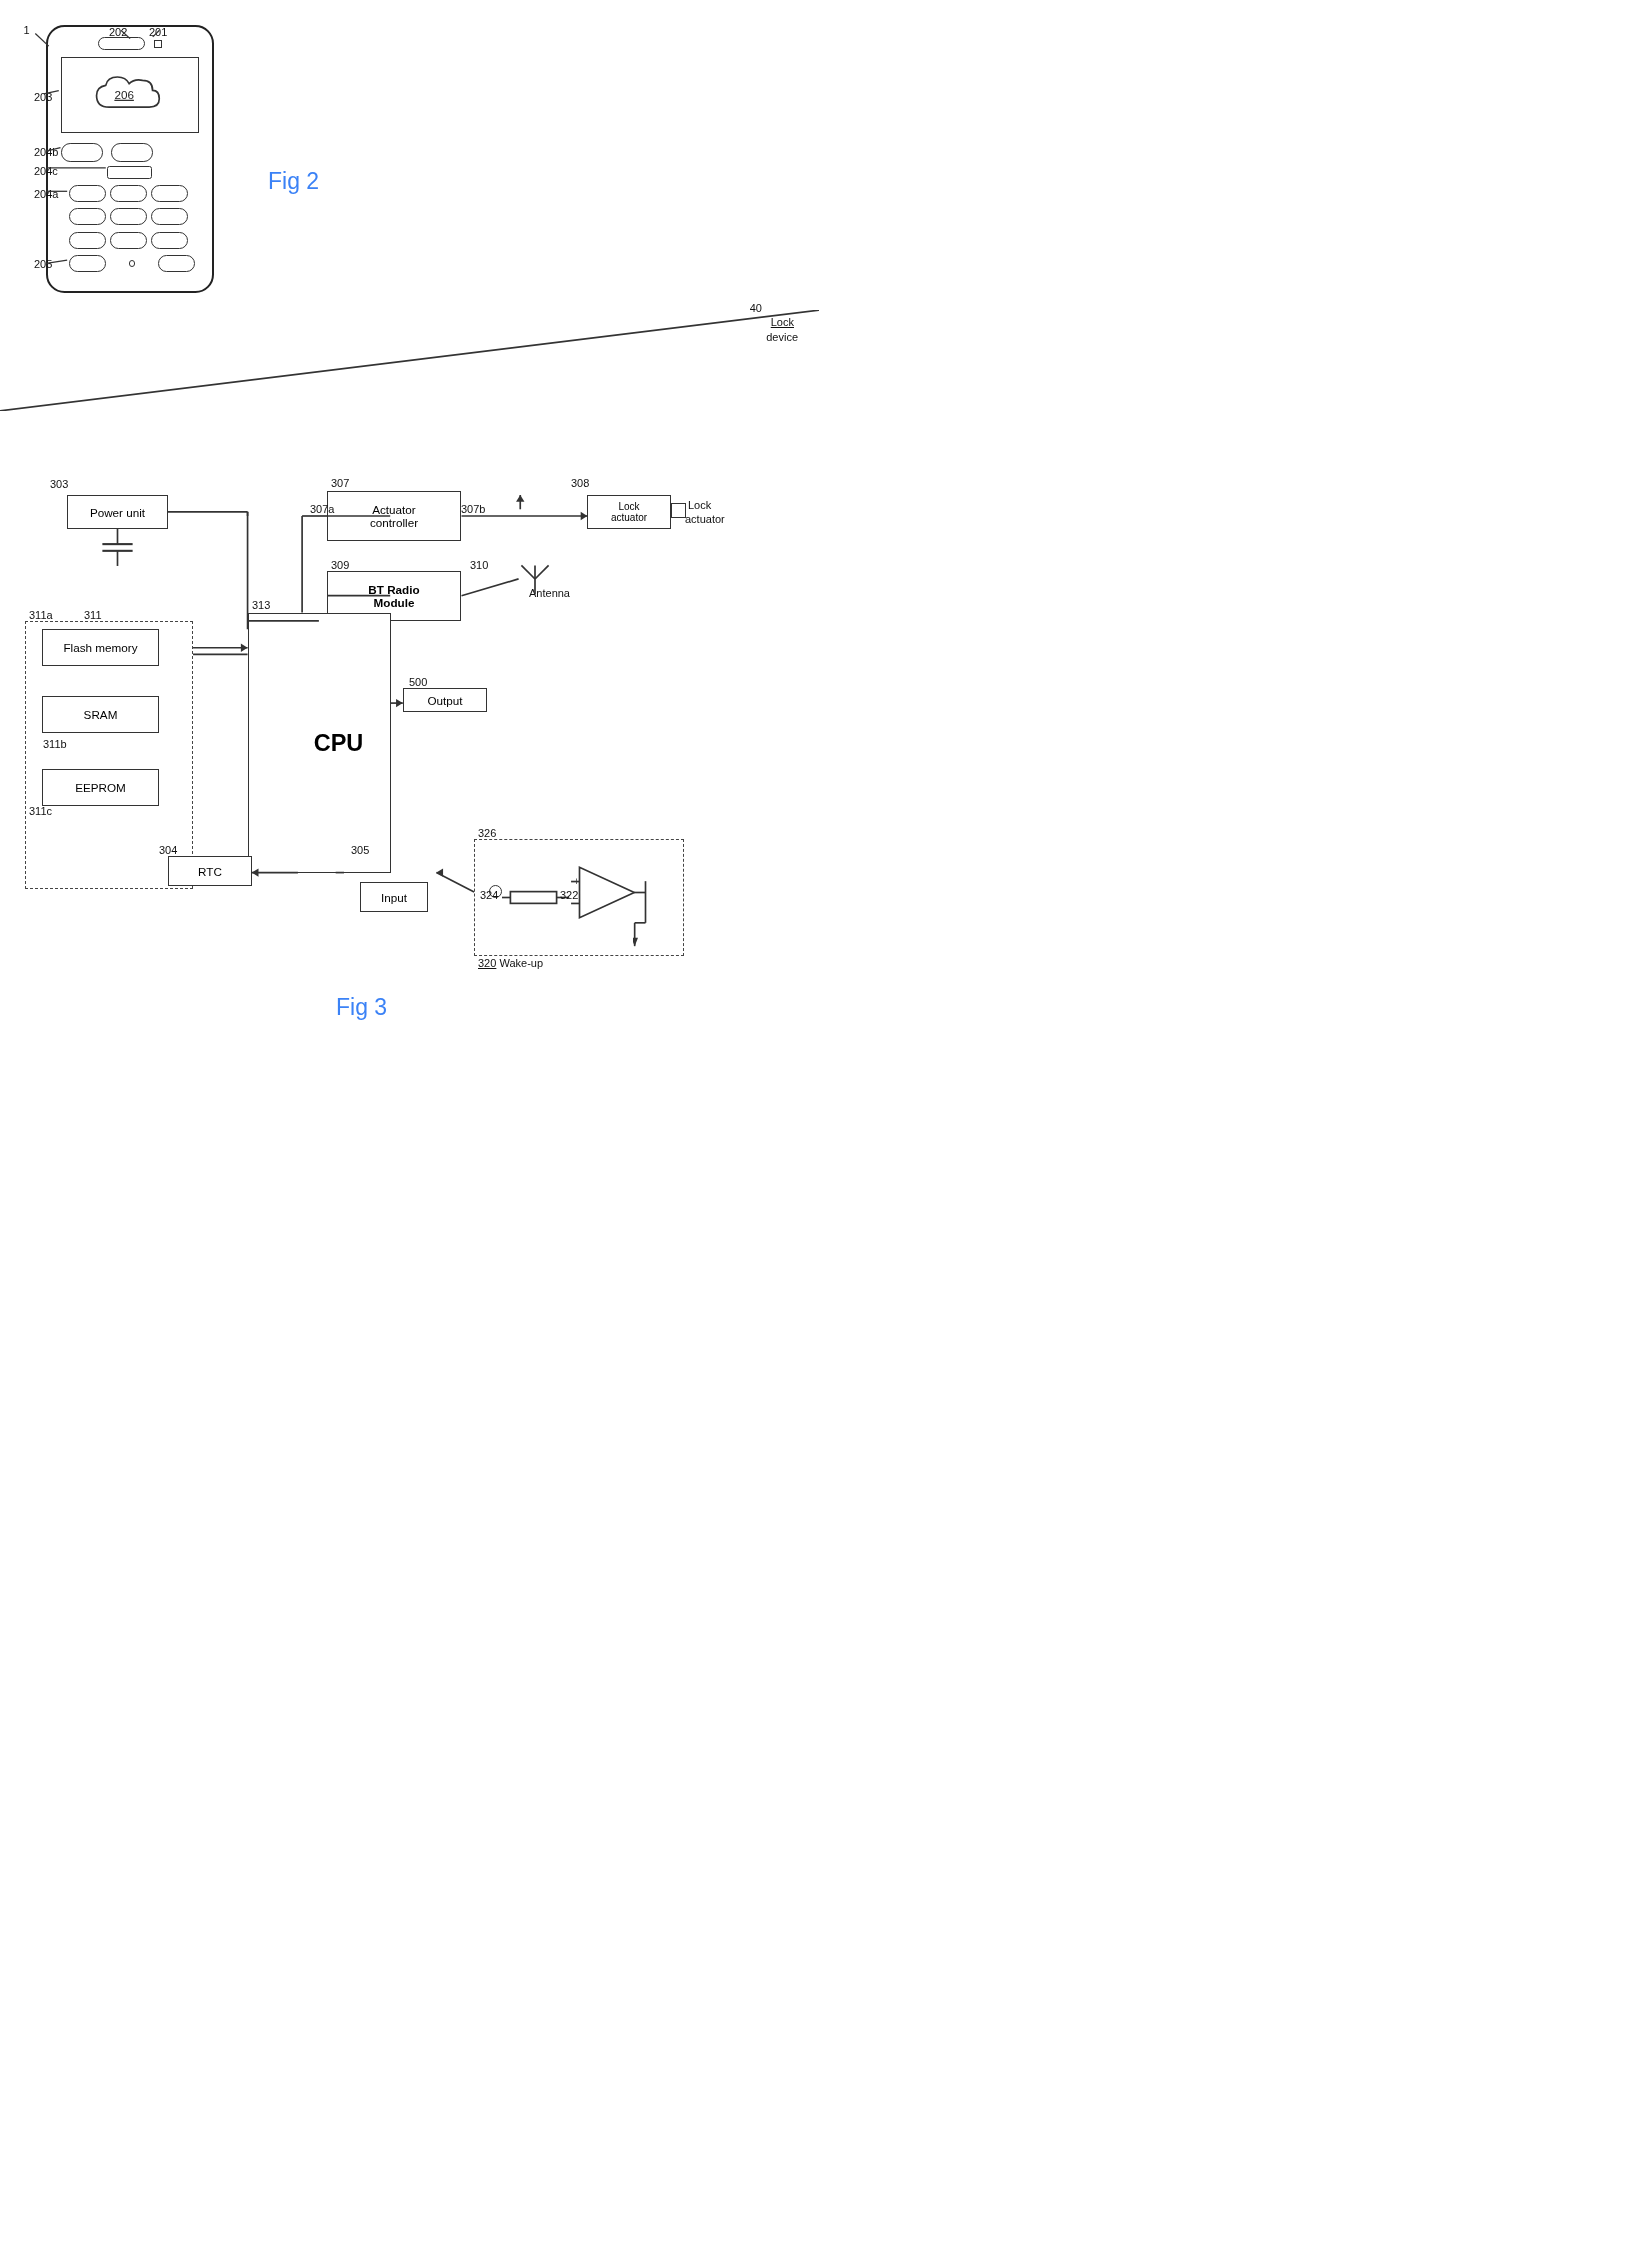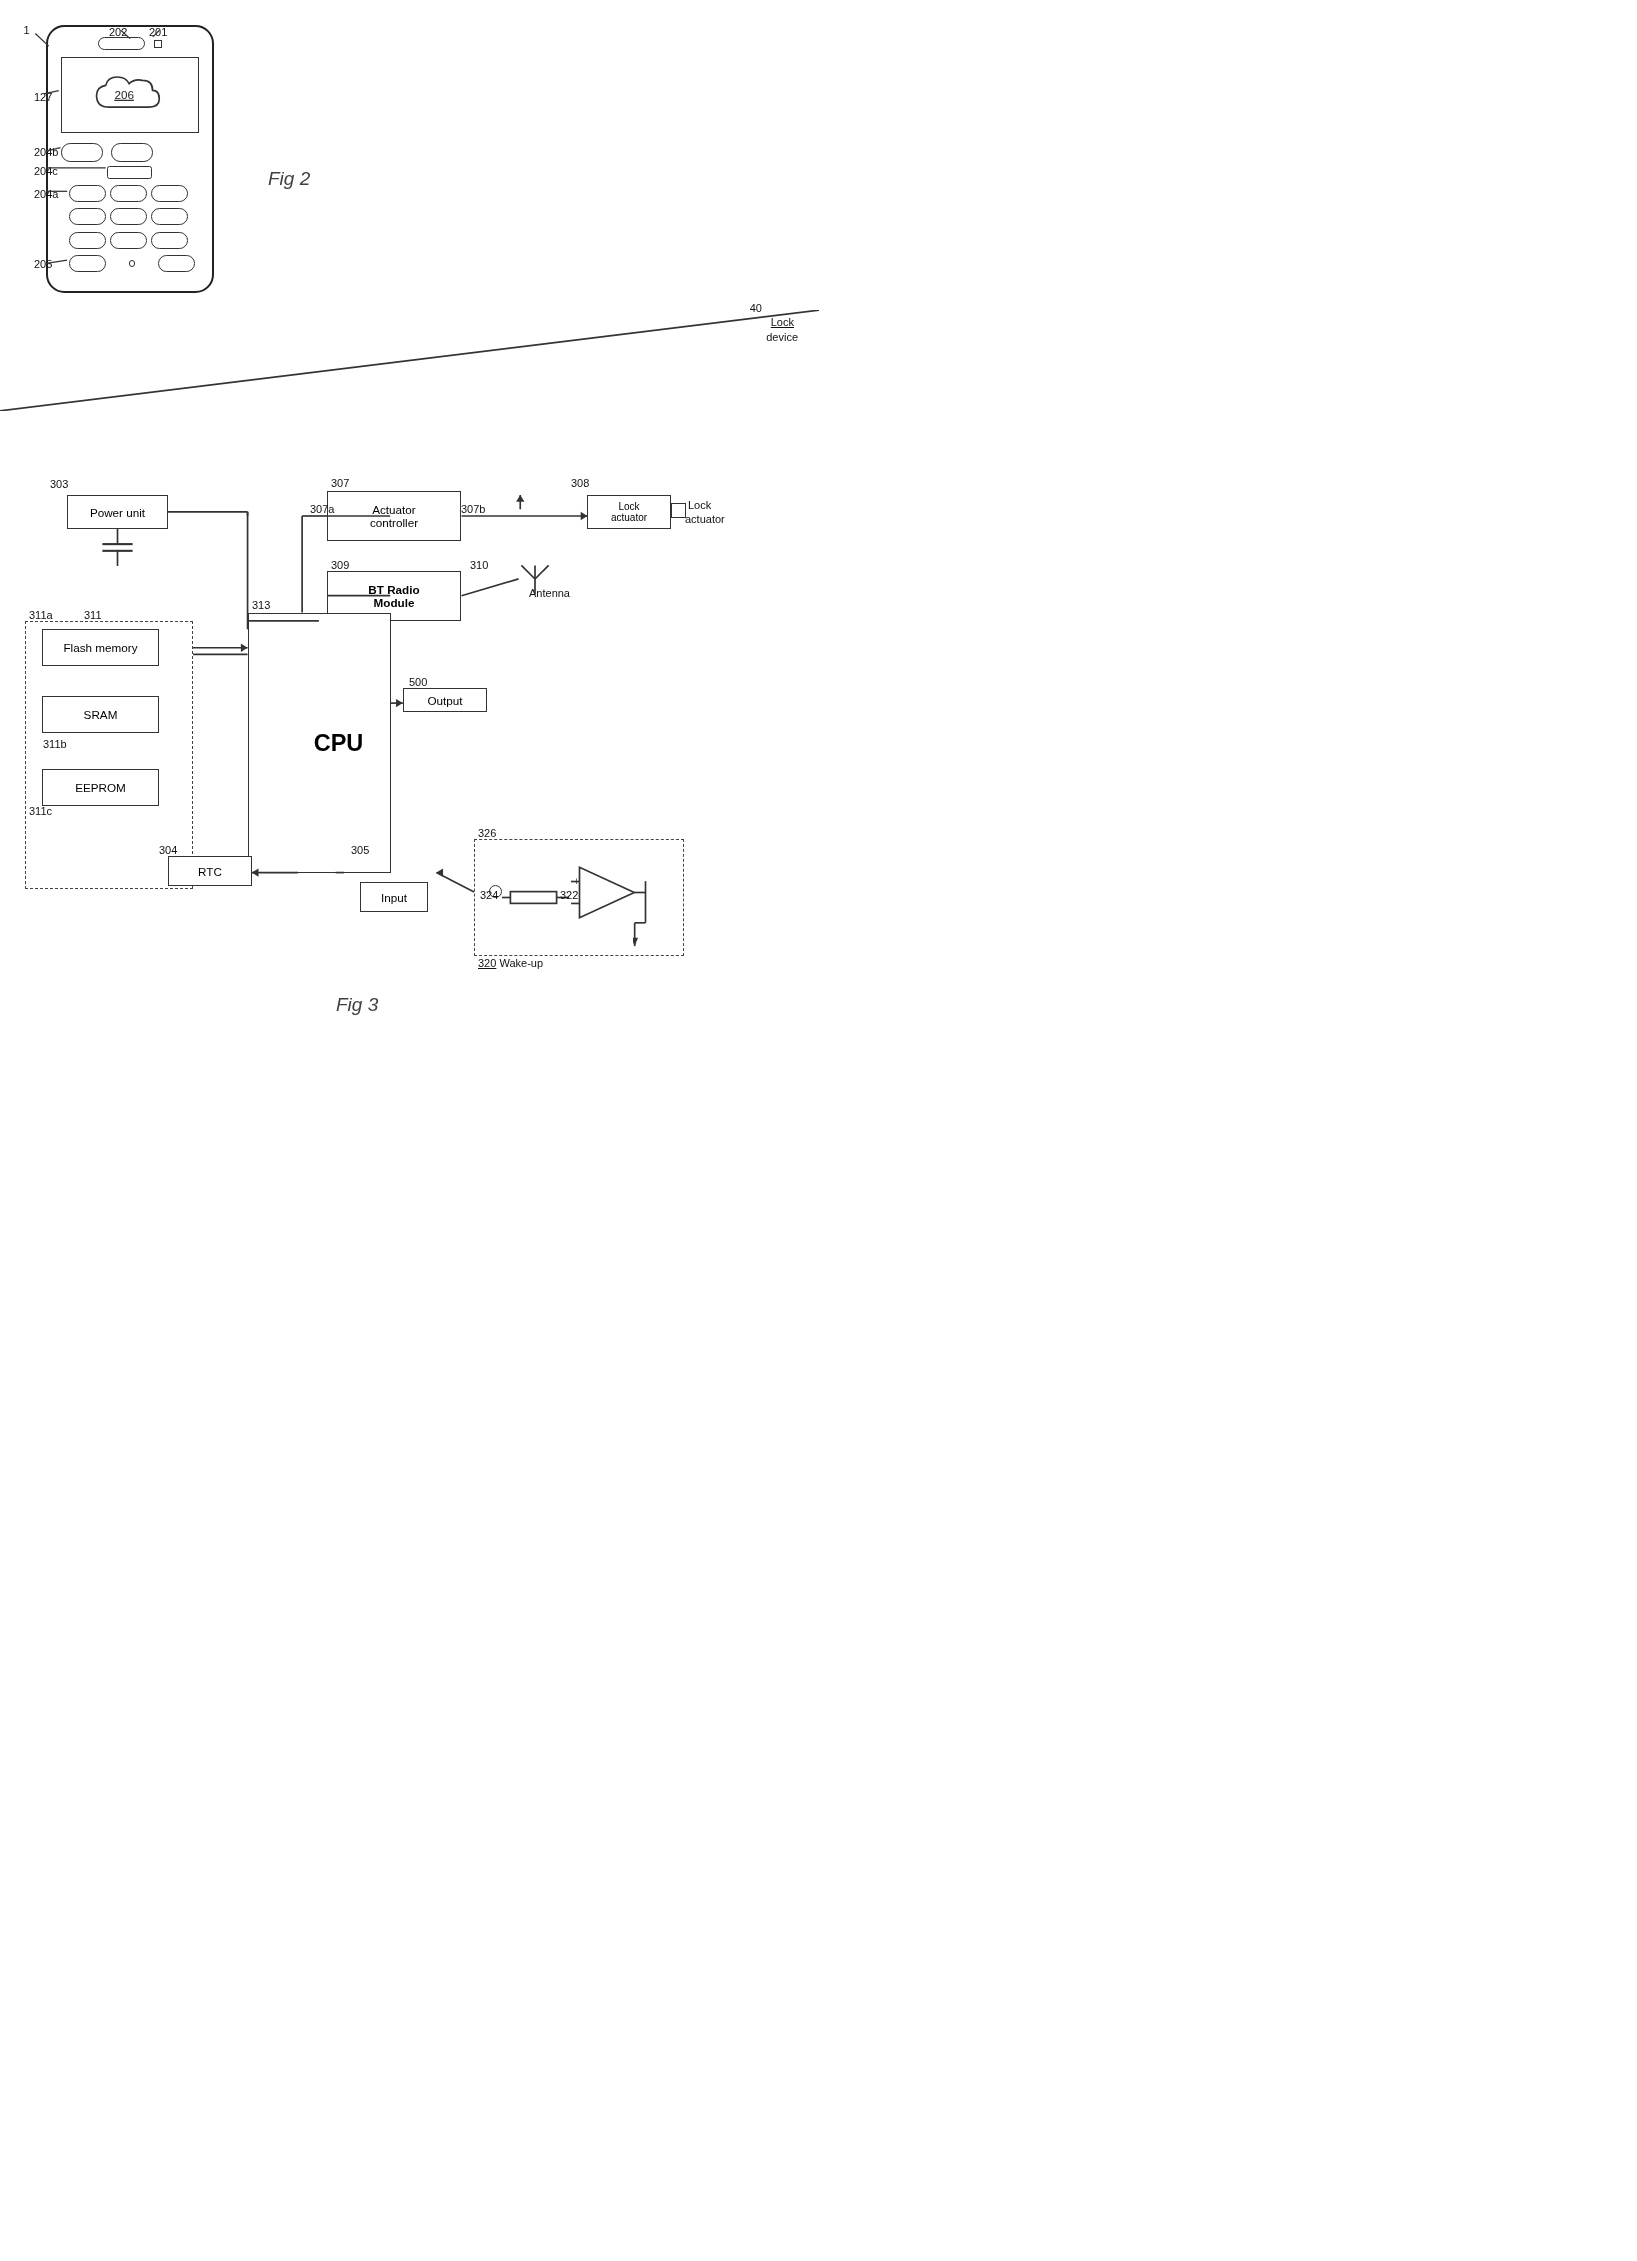--- a/index.html
+++ b/index.html
@@ -27,23 +27,22 @@
     }
     
     .label {
       position: absolute;
       font-size: 11px;
       color: #111;
       white-space: nowrap;
     }
     .italic-label {
       position: absolute;
-      font-size: 19px;
-      font-style: italic;
-      color: #404040;
+      font-size: 23px;
+      color: #3b82f6;
     }
     
     .diagonal-line {
       position: absolute;
       left: 0; top: 310px;
       width: 819px;
       pointer-events: none;
     }
     
     .block-box {
@@ -126,21 +125,21 @@
 
   <div style="position:absolute;left:69px;top:255px;display:flex;gap:4.2px;align-items:center;">
     <div style="width:37px;height:17px;border:1.7px solid #333;border-radius:8.4px;"></div>
     <div style="width:6.7px;height:6.7px;border:1.3px solid #333;border-radius:50%;margin-left:18.5px;"></div>
     <div style="width:37px;height:17px;border:1.7px solid #333;border-radius:8.4px;margin-left:18.5px;"></div>
   </div>
 
   <span class="label" style="left:23.5px;top:23.5px;">1</span>
   <span class="label" style="left:109px;top:26px;">202</span>
   <span class="label" style="left:149px;top:26px;">201</span>
-  <span class="label" style="left:34px;top:91px;">127</span>
+  <span class="label" style="left:34px;top:91px;">203</span>
   <span class="label" style="left:34px;top:146px;">204b</span>
   <span class="label" style="left:34px;top:165px;">204c</span>
   <span class="label" style="left:34px;top:188px;">204a</span>
   <span class="label" style="left:34px;top:258px;">205</span>
 
   <span class="italic-label" style="left:268px;top:168px;">Fig 2</span>
 
   <span class="label" style="right:57px;top:302px;text-align:right;">40</span>
   <span class="label" style="right:25px;top:316px;text-decoration:underline;">Lock</span>
   <span class="label" style="right:21px;top:331px;">device</span>

